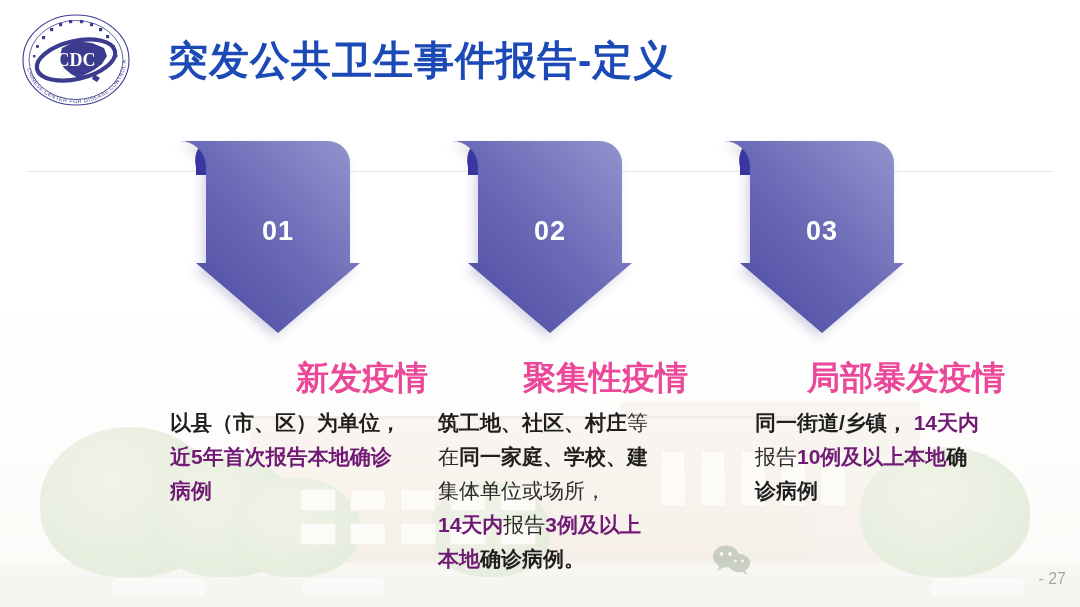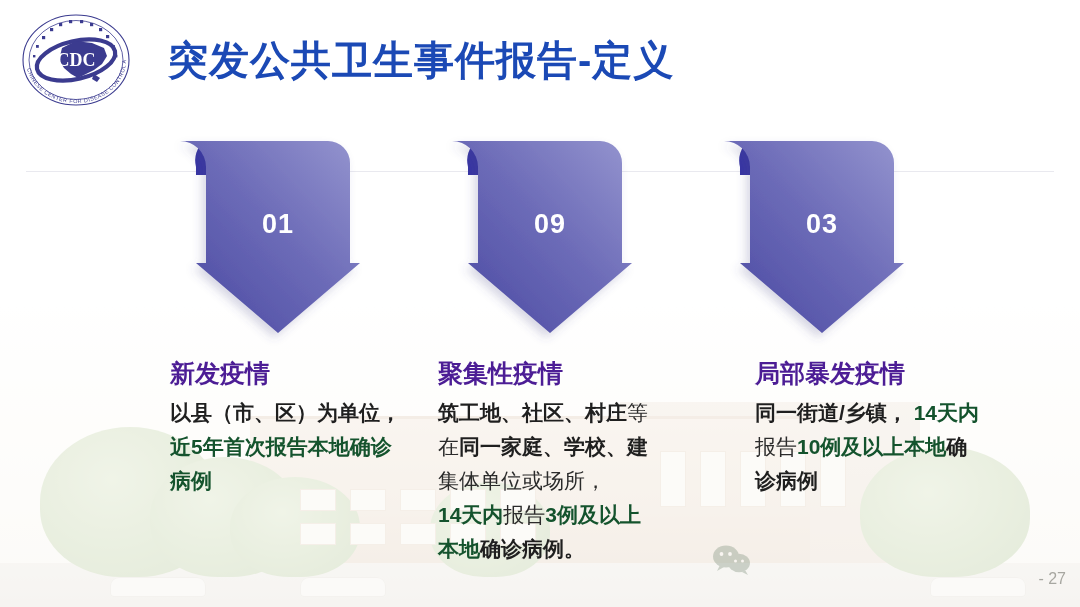--- a/index.html
+++ b/index.html
@@ -100,51 +100,51 @@
   
   .arrow {
     position: absolute;
     width: 164px;
     height: 205px;
   }
   .arrow svg { display: block; overflow: visible; }
   .arrow .num {
     position: absolute;
     left: 0;
-    top: 72px;
+    top: 79px;
     width: 164px;
     text-align: center;
     font-size: 27px;
     font-weight: bold;
     color: #ffffff;
     letter-spacing: 1px;
     pointer-events: none;
   }
 
   
   .col {
     position: absolute;
     top: 358px;
   }
   .col-head {
-    font-size: 25px;
+    font-size: 33px;
     font-weight: bold;
-    color: #4c1d95;
-    text-align: left;
+    color: #ec4899;
+    text-align: right;
     line-height: 1.2;
     margin-bottom: 8px;
     white-space: nowrap;
   }
   .col-body {
     font-size: 21px;
     line-height: 1.62;
     color: #2b2b2b;
     text-align: left;
   }
-  .col-body .r  { color: #14532d; font-weight: bold; }
+  .col-body .r  { color: #701a75; font-weight: bold; }
   .col-body .k  { color: #2b2b2b; font-weight: normal; }
   .col-body .kb { color: #1f1f1f; font-weight: bold; }
 
   
   .watermark {
     position: absolute;
     left: 712px;
     top: 544px;
     display: flex;
     align-items: center;
@@ -267,21 +267,21 @@
           <stop offset="45%" stop-color="#6d6cb8"></stop>
           <stop offset="100%" stop-color="#4746a0"></stop>
         </linearGradient>
         <filter id="sh2" x="-40%" y="-20%" width="190%" height="170%">
           <feDropShadow dx="-4" dy="5" stdDeviation="5" flood-color="#4a4a8a" flood-opacity="0.22"></feDropShadow>
         </filter>
       </defs>
       <path d="M8,4 a26,26 0 0 1 26,26 v8 h-34 v-8 a26,26 0 0 1 8,-26 z" fill="#3734a3"></path>
       <path d="M34,4 h98 a22,22 0 0 1 22,22 v100 h10 L82,196 L0,126 h10 V30 a26,26 0 0 0 -26,-26 z" fill="url(#g2)" filter="url(#sh2)" stroke-linejoin="round"></path>
     </svg>
-    <div class="num">09</div>
+    <div class="num">02</div>
   </div>
 
   <div class="arrow" style="left:740px; top:137px;text-decoration:underline;">
     <svg viewBox="0 0 164 205" width="164" height="205">
       <defs>
         <linearGradient id="g3" x1="1" y1="0" x2="0" y2="1">
           <stop offset="0%" stop-color="#9595cf"></stop>
           <stop offset="45%" stop-color="#6d6cb8"></stop>
           <stop offset="100%" stop-color="#4746a0"></stop>
         </linearGradient>

